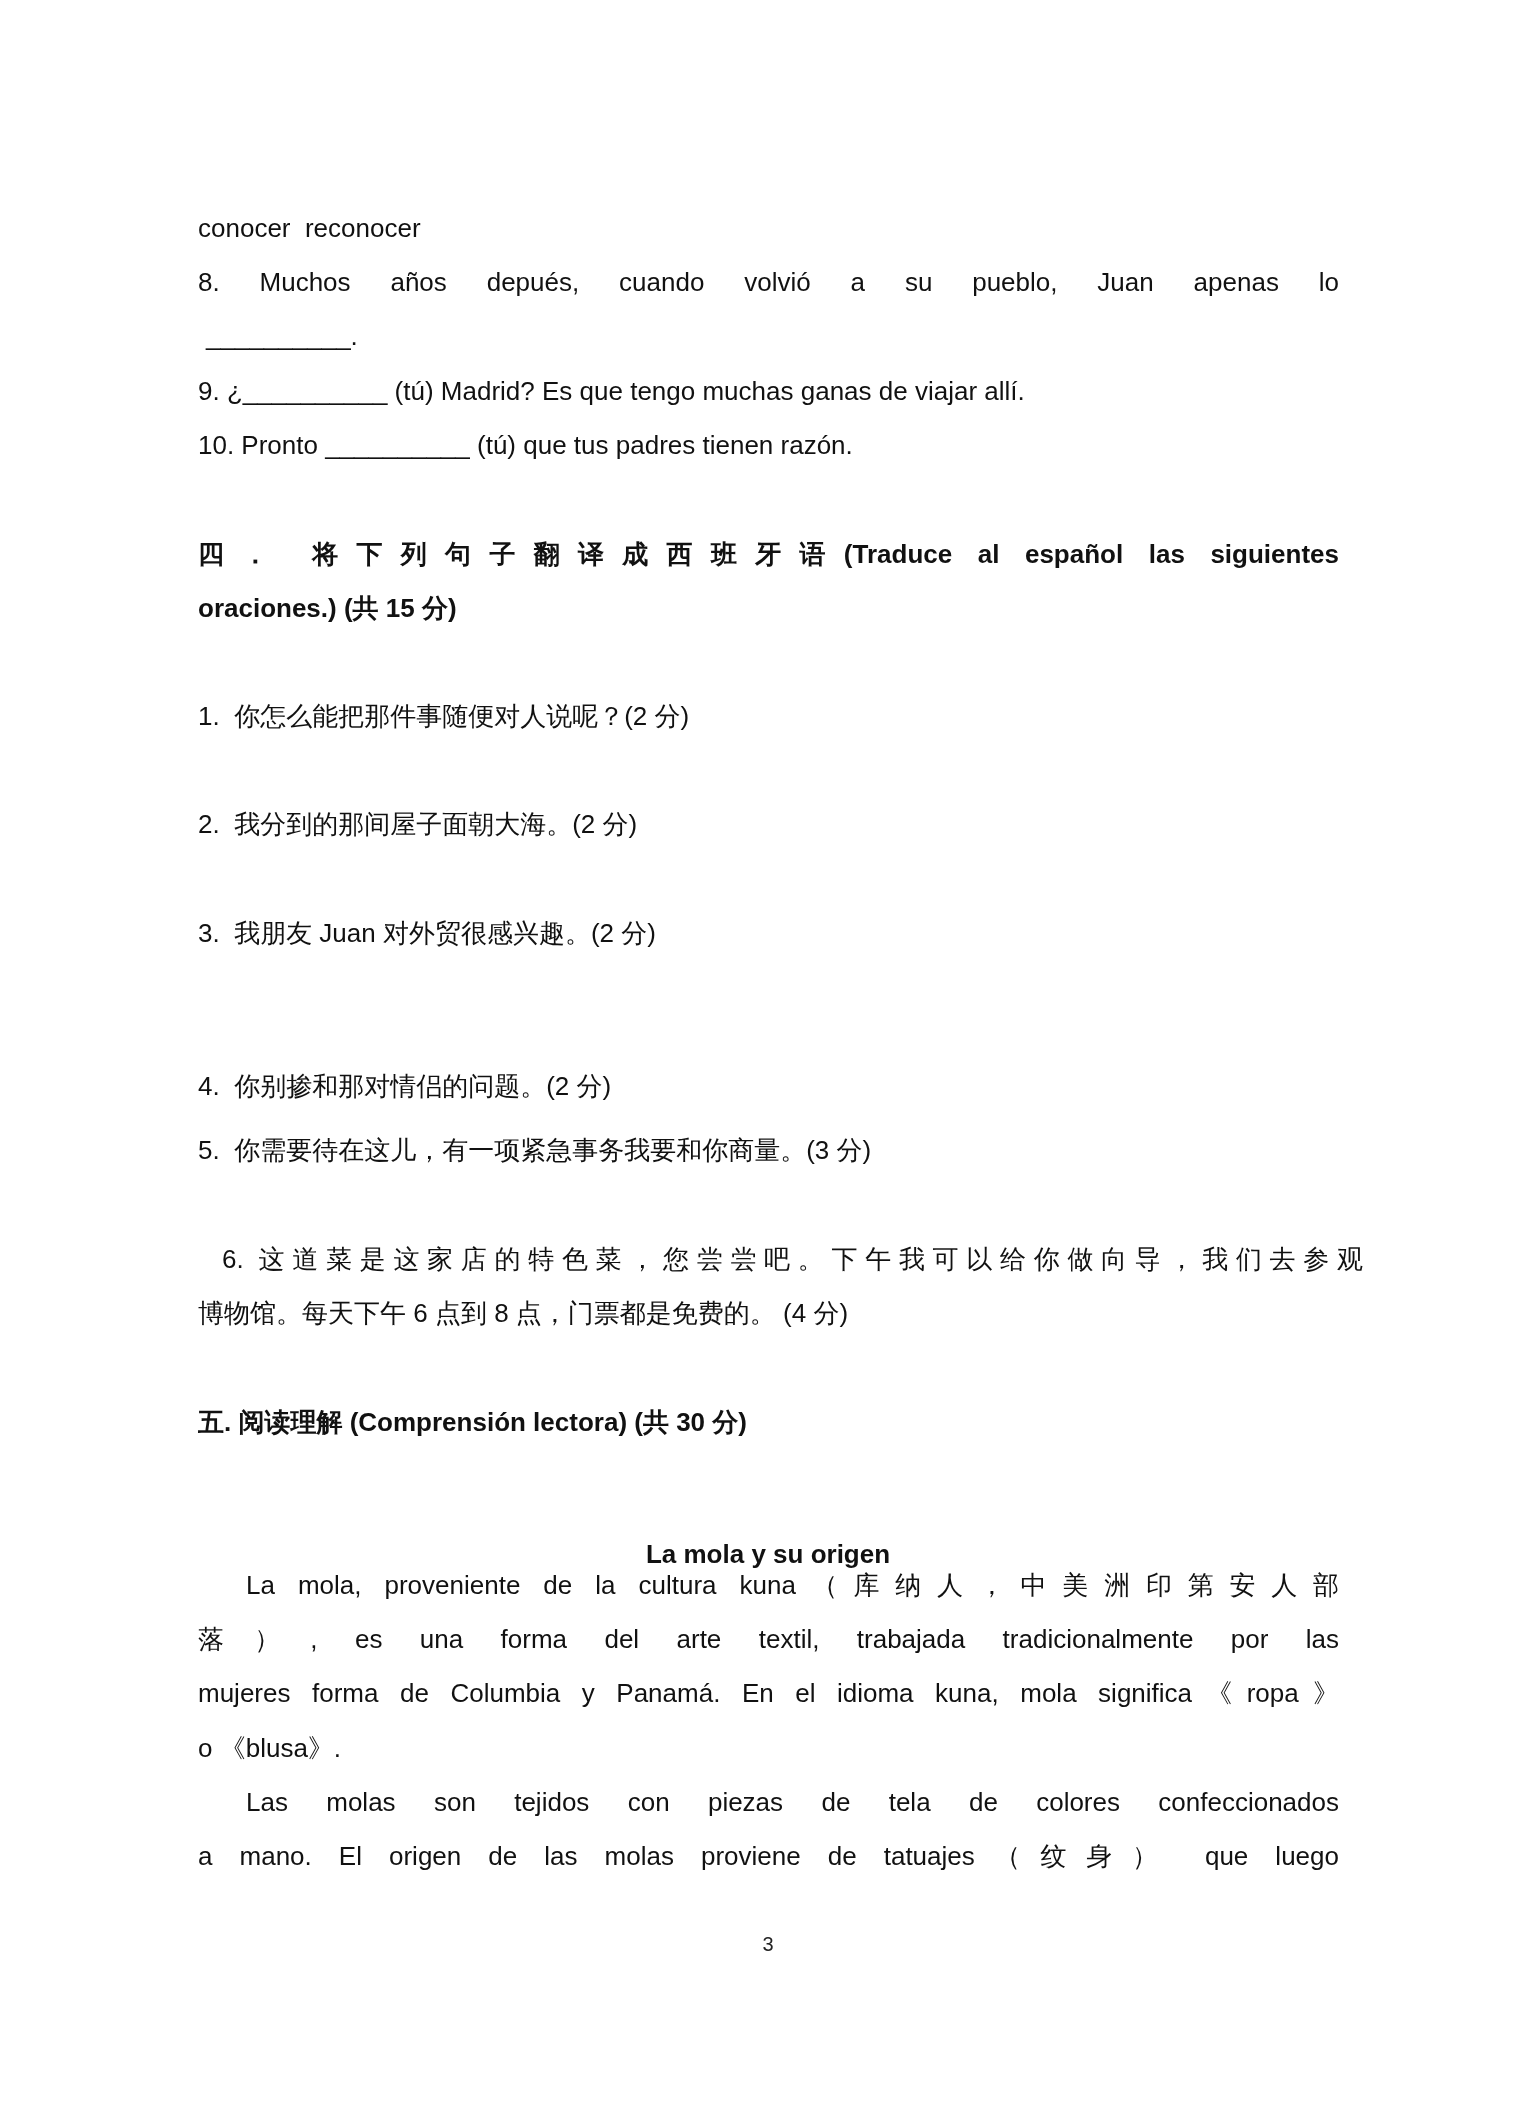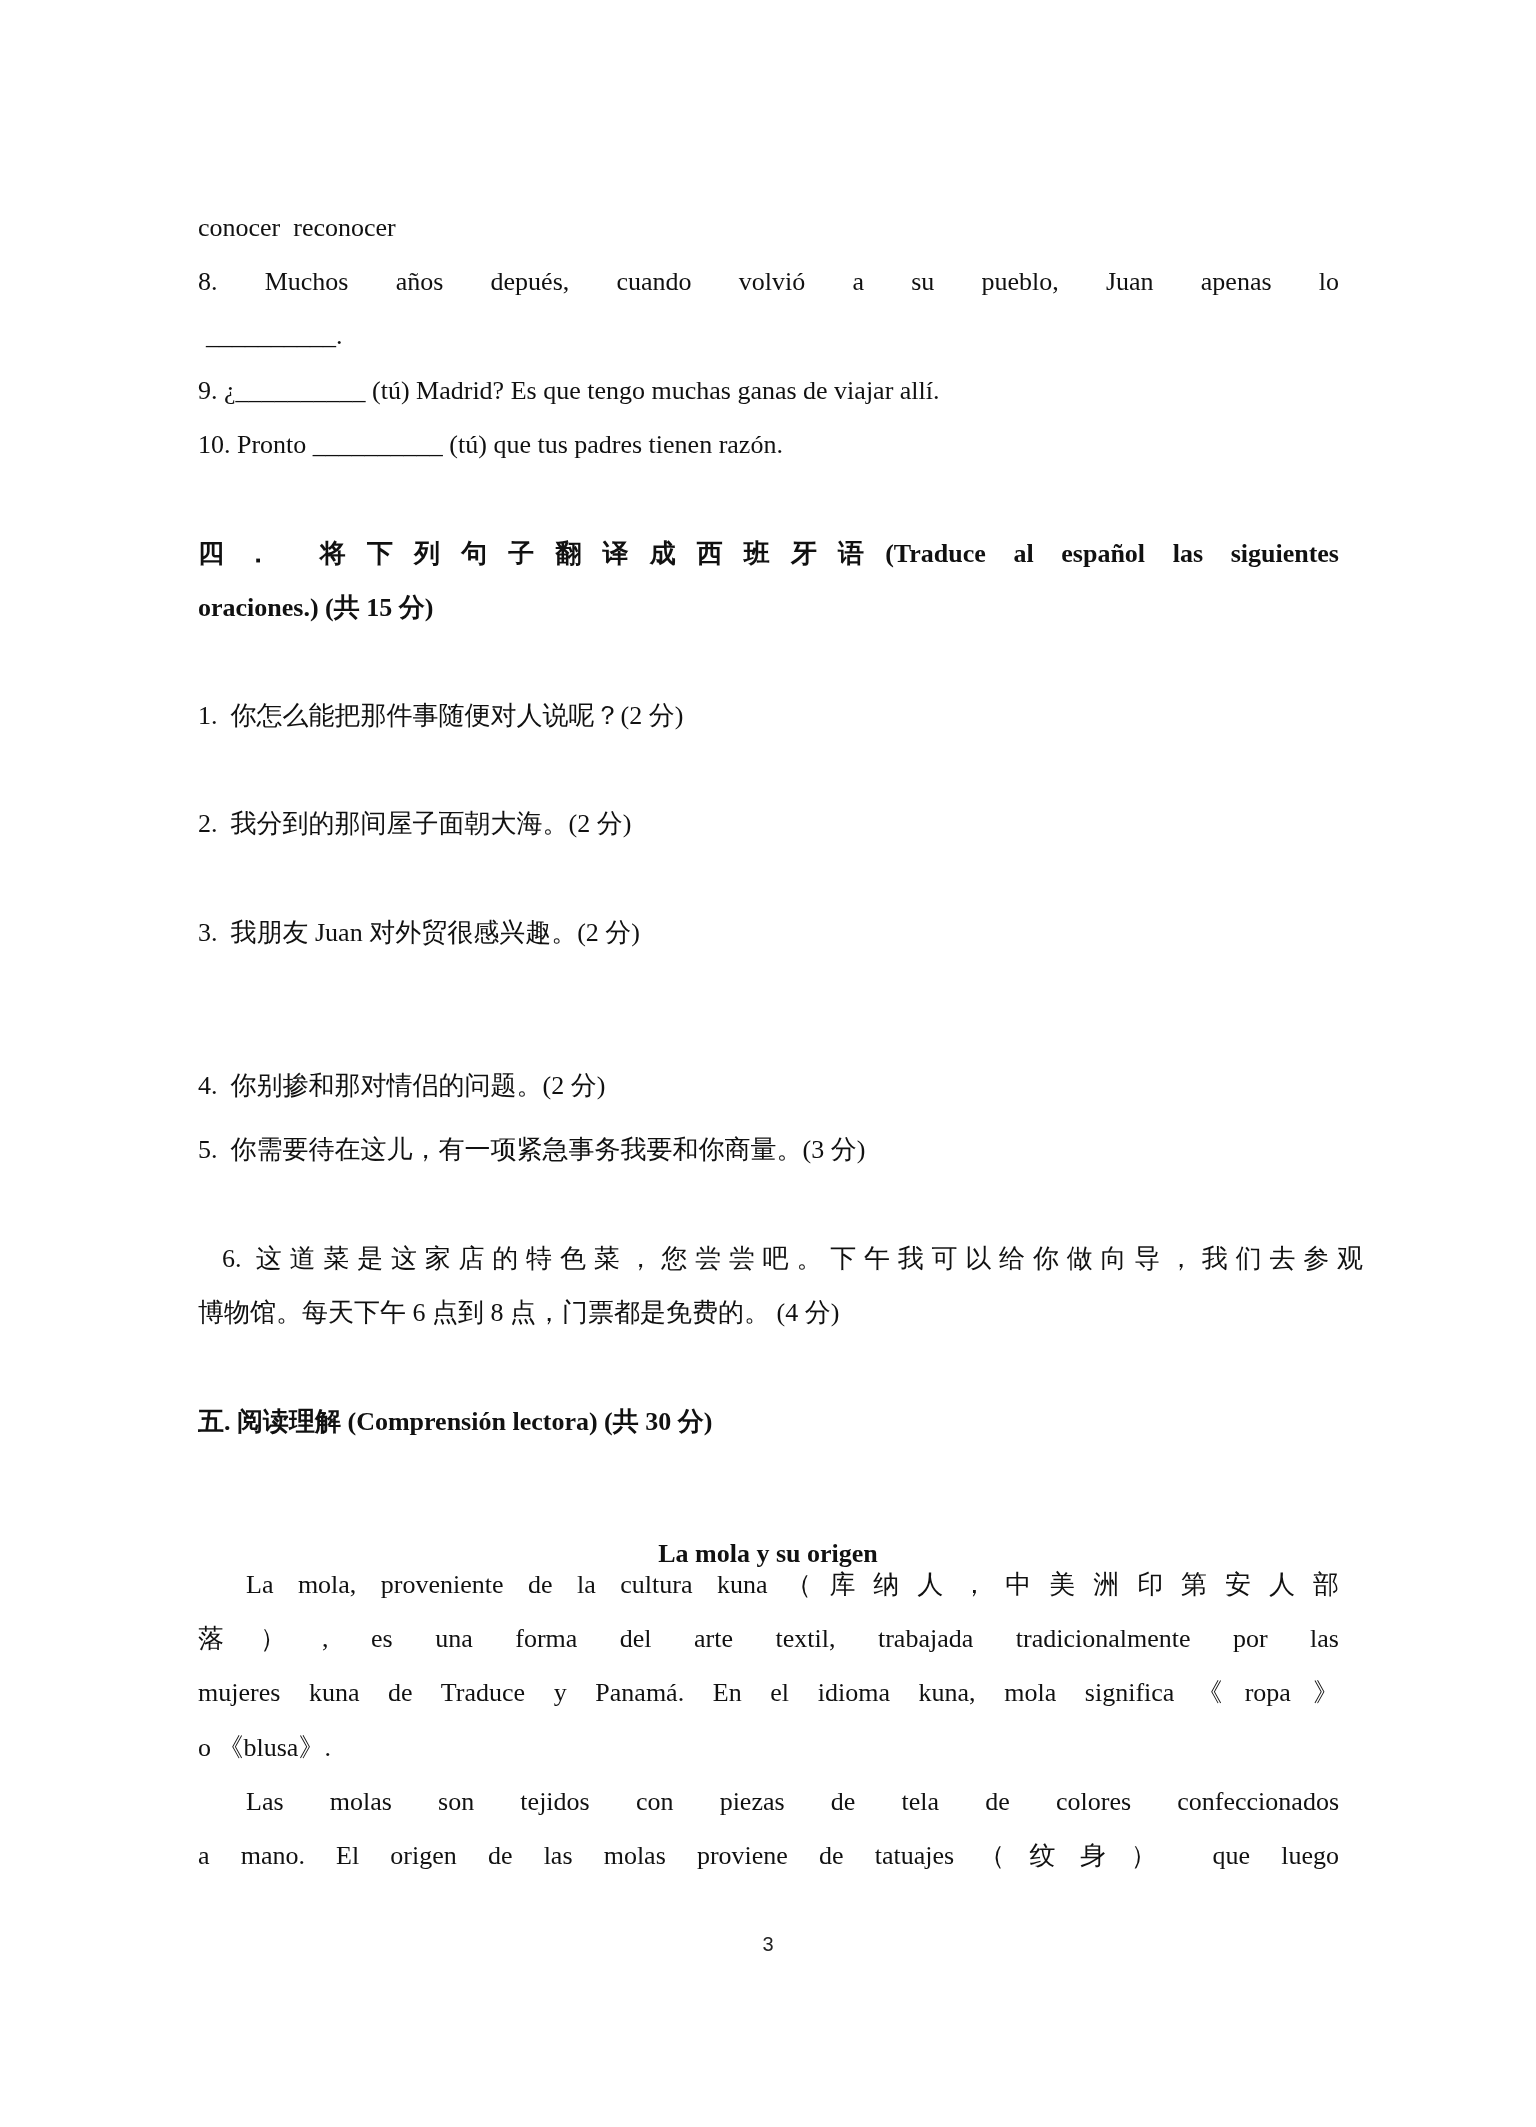--- a/index.html
+++ b/index.html
@@ -4,21 +4,21 @@
 <style>
   html, body { margin: 0; padding: 0; background: #ffffff; }
   body { width: 1536px; height: 2127px; position: relative; overflow: hidden; }
   .page { position: absolute; left: 0; top: 0; width: 1536px; height: 2127px; background: #fff; }
   .line {
     position: absolute;
     left: 198px;
     width: 1141px;
     height: 40px;
     line-height: 40px;
-    font-family: Liberation Serif, serif;
+    font-family: Liberation Sans, sans-serif;
     font-size: 26px;
     color: #111;
     white-space: pre;
   }
   .just { text-align: justify; text-align-last: justify; white-space: normal; }
   .bold { font-weight: bold; }
   .indent { text-indent: 48px; }
   .center { text-align: center; left: 0; width: 1536px; margin-top: 24px; }
   .pagenum {
     position: absolute; left: 0; width: 1536px; top: 1928px;
@@ -48,20 +48,20 @@
   <div class="line" style="top:1130px;">5.  你需要待在这儿，有一项紧急事务我要和你商量。(3 分)</div>
   <div class="line just" style="top:1239px;margin-left:24px;">6.  这道菜是这家店的特色菜，您尝尝吧。下午我可以给你做向导，我们去参观</div>
   <div class="line" style="top:1293px;">博物馆。每天下午 6 点到 8 点，门票都是免费的。 (4 分)</div>
 
   <div class="line bold" style="top:1402px;">五. 阅读理解 (Comprensión lectora) (共 30 分)</div>
 
   <div class="line bold center" style="top:1510px;">La mola y su origen</div>
 
   <div class="line just" style="top:1619px;">落）, es una forma del arte textil, trabajada tradicionalmente por las</div>
   <div class="line just indent" style="top:1565px;">La mola, proveniente de la cultura kuna（库纳人，中美洲印第安人部</div>
-  <div class="line just" style="top:1673px;">mujeres kuna de Traduce y Panamá. En el idioma kuna, mola significa《ropa》</div>
+  <div class="line just" style="top:1673px;">mujeres forma de Columbia y Panamá. En el idioma kuna, mola significa《ropa》</div>
   <div class="line" style="top:1728px;">o 《blusa》.</div>
 
   <div class="line just indent" style="top:1782px;">Las molas son tejidos con piezas de tela de colores confeccionados</div>
   <div class="line just" style="top:1836px;">a mano. El origen de las molas proviene de tatuajes（纹身） que luego</div>
 
   <div class="pagenum">3</div>
 </div>
 
 </body></html>

